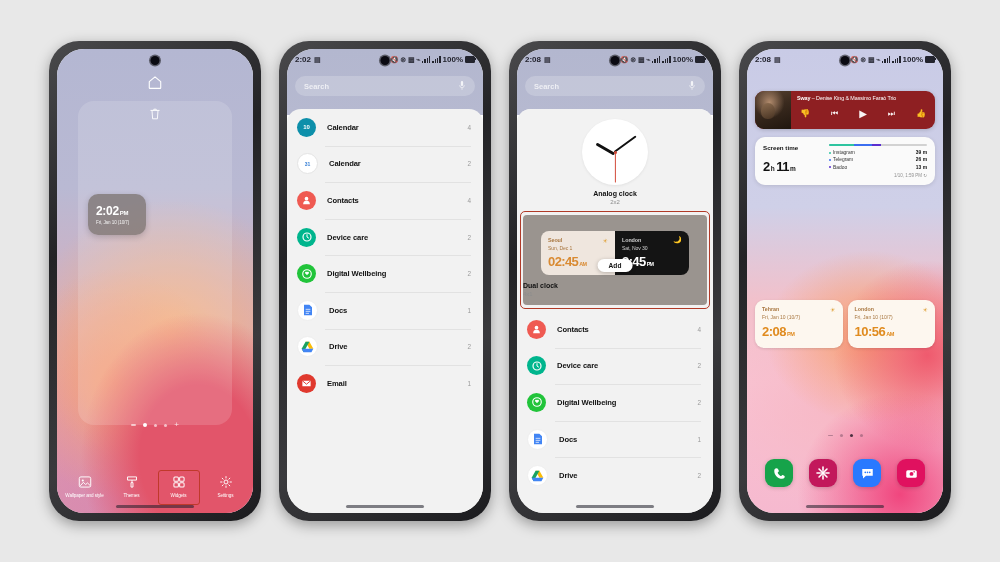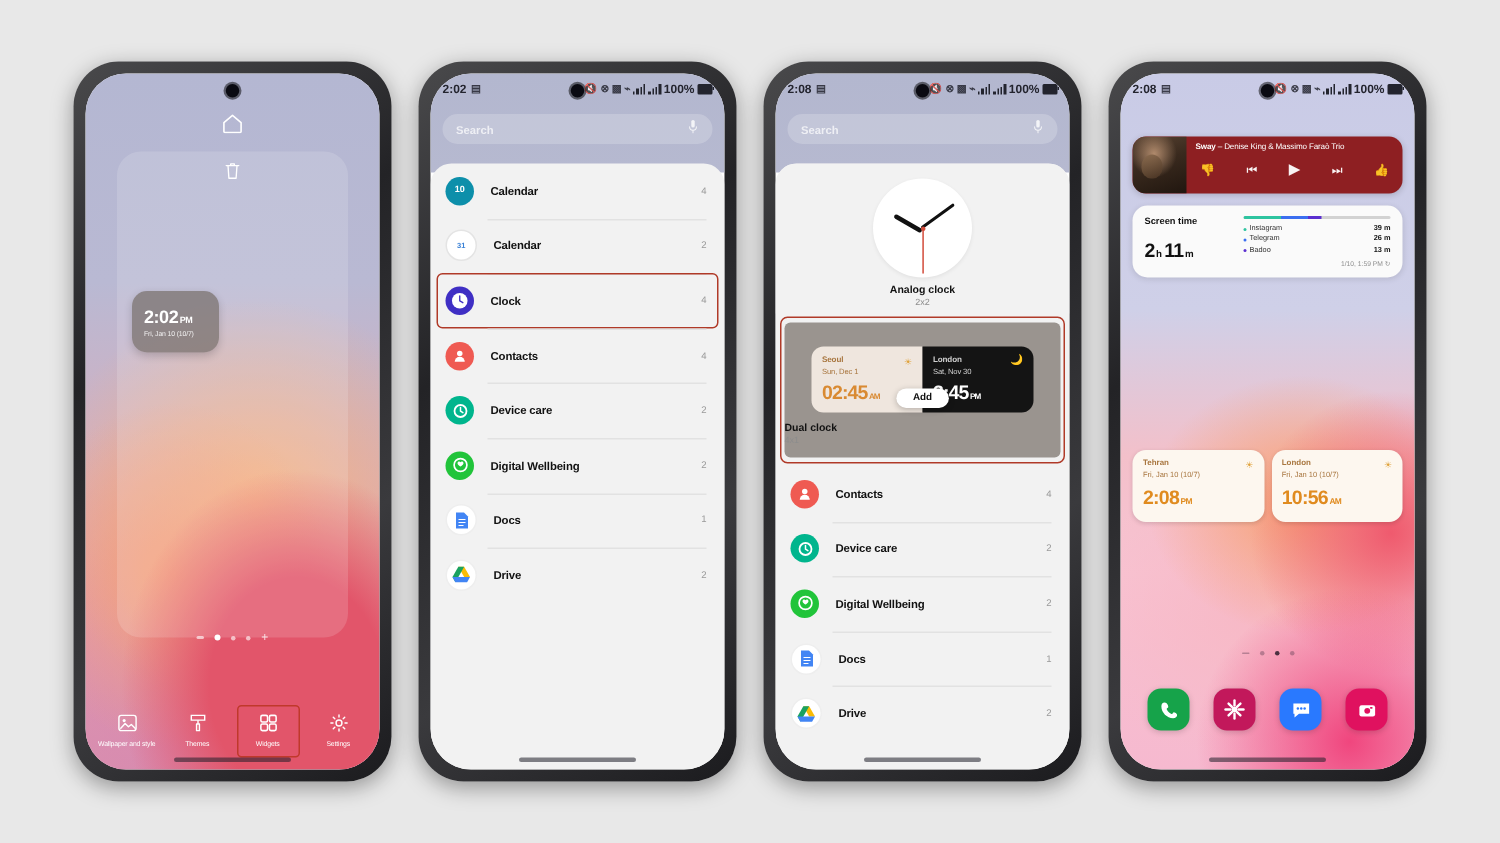--- a/index.html
+++ b/index.html
@@ -366,31 +366,20 @@
           <div class="app-row">
             <div class="app-ico" style="background:#fff;border:1px solid #e4e4e4">
                 <span style="color:#3b82d6;font-size:5px;font-weight:bold">31</span>
               </div>
             <div class="app-name">Calendar</div>
             <div class="app-count">2</div>
           </div>
 
 
 
-          <div class="app-row">
-            <div class="row-hl"></div>
-            <div class="app-ico" style="background:#3f2fc4">
-              <svg width="13" height="13" viewBox="0 0 20 20">
-                  <circle cx="10" cy="10" r="8" fill="#fff"></circle>
-                  <path d="M10 5v5l3.2 2" stroke="#3f2fc4" stroke-width="1.4" fill="none" stroke-linecap="round"></path>
-                </svg>
-            </div>
-            <div class="app-name">Clock</div>
-            <div class="app-count">4</div>
-          </div>
 
           <div class="app-row">
             <div class="app-ico" style="background:#ef5a52">
               <svg width="11" height="11" viewBox="0 0 18 18">
                   <circle cx="9" cy="6" r="3" fill="#fff"></circle>
                   <path d="M3.5 15a5.5 5.5 0 0 1 11 0z" fill="#fff"></path>
                 </svg>
             </div>
             <div class="app-name">Contacts</div>
             <div class="app-count">4</div>
@@ -434,20 +423,30 @@
               <svg width="13" height="12" viewBox="0 0 20 18">
                   <path d="M7 1h6l6 10.5h-6z" fill="#fbbc05"></path>
                   <path d="M7 1 1 11.5 4 17 13 1z" fill="#1aa260"></path>
                   <path d="M1 11.5h18L16 17H4z" fill="#4285f4"></path>
                 </svg>
             </div>
             <div class="app-name">Drive</div>
             <div class="app-count">2</div>
           </div>
 
+          <div class="app-row">
+            <div class="app-ico" style="background:#e0392e">
+              <svg width="11" height="9" viewBox="0 0 16 12">
+                  <path d="M2 2h12v8H2z" fill="#fff"></path>
+                  <path d="M2 2l6 5 6-5" stroke="#e0392e" stroke-width="1.4" fill="none"></path>
+                </svg>
+            </div>
+            <div class="app-name">Email</div>
+            <div class="app-count">1</div>
+          </div>
 
         </div>
       </div>
       <div class="navbar-pill"></div>
     </div>
   </div>
 
   <div class="phone">
     <div class="screen">
       <div class="pick-top"></div>

